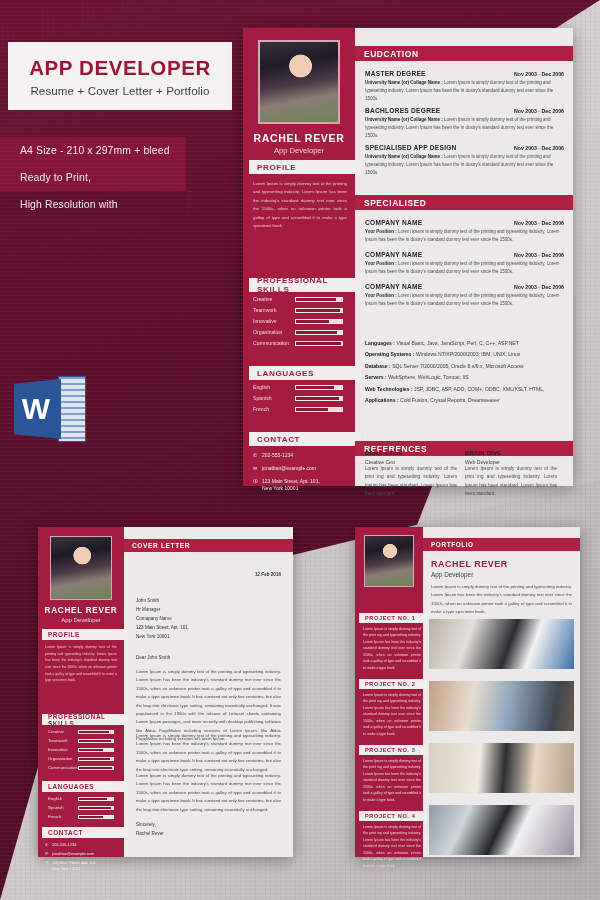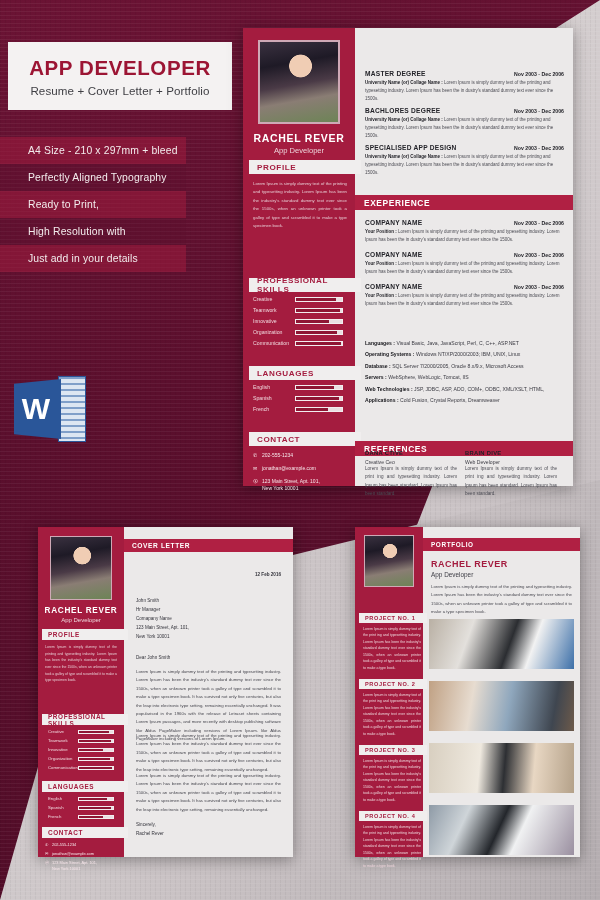--- a/index.html
+++ b/index.html
@@ -41,21 +41,21 @@
   #promo-title {
     font-size: 20.5px; font-weight: bold; color: #9c1534; letter-spacing: .6px;
   }
   #promo-subtitle {
     font-size: 11.6px; color: #3f3f44; margin-top: 4px; letter-spacing: .1px;
   }
 
   #feature-list { position: absolute; left: 0; top: 137px; width: 186px; }
   .feature-row {
     height: 27px; display: flex; align-items: center;
-    padding-left: 28px; font-size: 10.4px; color: #f3eced;
+    padding-left: 20px; font-size: 10.4px; color: #f3eced;
     letter-spacing: .15px;
   }
   .feature-row.odd  { background: rgba(160, 28, 62, .55); }
   .feature-row.even { background: rgba(94, 16, 46, .30); }
 
   
   #app-icons { position: absolute; left: 14px; top: 376px; display: flex; align-items: flex-start; gap: 30px; }
   .ps-icon {
     width: 56px; height: 56px; background: #001833;
     border: 4px solid #8fc0ea; border-radius: 5px;
@@ -159,24 +159,22 @@
 <div id="bg-light-bottom"></div>
 <div id="bg-texture"></div>
 
 <div id="promo-title-card">
   <div id="promo-title">APP DEVELOPER</div>
   <div id="promo-subtitle">Resume + Cover Letter + Portfolio</div>
 </div>
 
 <div id="feature-list">
     <div class="feature-row odd">A4 Size - 210 x 297mm + bleed</div>
-    <div class="feature-row even">Perfectly Aligned Typography</div>
     <div class="feature-row odd">Ready to Print,</div>
     <div class="feature-row even">High Resolution with</div>
-    <div class="feature-row odd">Just add in your details</div>
   </div>
 
 <div id="app-icons">
   <div class="word-icon">
     <div class="wpage"></div>
     <div class="wbody">
       <span class="wletter">W</span>
     </div>
   </div>
 </div>
@@ -225,30 +223,31 @@
       <div class="rs-sec-head-light mr-head" style="top: 404px;">CONTACT</div>
       <span style="position: absolute; left: 10px; top: 424px; font-size: 5px; color: rgb(243, 221, 227);">✆</span>
       <div style="position: absolute; left: 19px; top: 424px; font-size: 5px; color: rgb(247, 231, 235);">202-555-1234</div>
       <span style="position: absolute; left: 10px; top: 437px; font-size: 5px; color: rgb(243, 221, 227);">✉</span>
       <div style="position: absolute; left: 19px; top: 437px; font-size: 5px; color: rgb(247, 231, 235);">jonathan@example.com</div>
       <span style="position: absolute; left: 10px; top: 450px; font-size: 5px; color: rgb(243, 221, 227);">⦿</span>
       <div style="position: absolute; left: 19px; top: 450px; font-size: 5px; color: rgb(247, 231, 235);">123 Main Street, Apt. 101,</div>
       <div style="position: absolute; left: 19px; top: 457px; font-size: 5px; color: rgb(247, 231, 235);">New York 10001</div>
     </div>
   <div id="mr-main">
+      <div class="rs-sec-head-dark mr-rhead" style="top: 18px;">EUDCATION</div>
       <div class="ent-title" style="position: absolute; left: 10px; top: 42px;">MASTER DEGREE</div>
       <div class="ent-date" style="position: absolute; right: 9px; top: 43px;">Nov 2003 - Dec 2006</div>
       <div class="ent-desc" style="position: absolute; left: 10px; top: 51px; width: 198px;"><b>University Name (or) Collage Name : </b>Lorem Ipsum is simply dummy text of the printing and typesetting industry. Lorem Ipsum has been the in dustry's standard dummy text ever since the 1500s.</div>
       <div class="ent-title" style="position: absolute; left: 10px; top: 79px;">BACHLORES DEGREE</div>
       <div class="ent-date" style="position: absolute; right: 9px; top: 80px;">Nov 2003 - Dec 2006</div>
       <div class="ent-desc" style="position: absolute; left: 10px; top: 88px; width: 198px;"><b>University Name (or) Collage Name : </b>Lorem Ipsum is simply dummy text of the printing and typesetting industry. Lorem Ipsum has been the in dustry's standard dummy text ever since the 1500s.</div>
       <div class="ent-title" style="position: absolute; left: 10px; top: 116px;">SPECIALISED APP DESIGN</div>
       <div class="ent-date" style="position: absolute; right: 9px; top: 117px;">Nov 2003 - Dec 2006</div>
       <div class="ent-desc" style="position: absolute; left: 10px; top: 125px; width: 198px;"><b>University Name (or) Collage Name : </b>Lorem Ipsum is simply dummy text of the printing and typesetting industry. Lorem Ipsum has been the in dustry's standard dummy text ever since the 1500s.</div>
-      <div class="rs-sec-head-dark mr-rhead" style="top: 167px;">EXEPERIENCE</div>
+      <div class="rs-sec-head-dark mr-rhead" style="top: 167px;">SPECIALISED</div>
       <div class="ent-title" style="position: absolute; left: 10px; top: 191px;">COMPANY NAME</div>
       <div class="ent-date" style="position: absolute; right: 9px; top: 192px;">Nov 2003 - Dec 2006</div>
       <div class="ent-desc" style="position: absolute; left: 10px; top: 200px; width: 198px;"><b>Your Position : </b>Lorem Ipsum is simply dummy text of the printing and typesetting industry. Lorem Ipsum has been the in dustry's standard dummy text ever since the 1500s.</div>
       <div class="ent-title" style="position: absolute; left: 10px; top: 223px;">COMPANY NAME</div>
       <div class="ent-date" style="position: absolute; right: 9px; top: 224px;">Nov 2003 - Dec 2006</div>
       <div class="ent-desc" style="position: absolute; left: 10px; top: 232px; width: 198px;"><b>Your Position : </b>Lorem Ipsum is simply dummy text of the printing and typesetting industry. Lorem Ipsum has been the in dustry's standard dummy text ever since the 1500s.</div>
       <div class="ent-title" style="position: absolute; left: 10px; top: 255px;">COMPANY NAME</div>
       <div class="ent-date" style="position: absolute; right: 9px; top: 256px;">Nov 2003 - Dec 2006</div>
       <div class="ent-desc" style="position: absolute; left: 10px; top: 264px; width: 198px;"><b>Your Position : </b>Lorem Ipsum is simply dummy text of the printing and typesetting industry. Lorem Ipsum has been the in dustry's standard dummy text ever since the 1500s.</div>
       <div style="position: absolute; left: 10px; top: 312px; width: 200px;">

